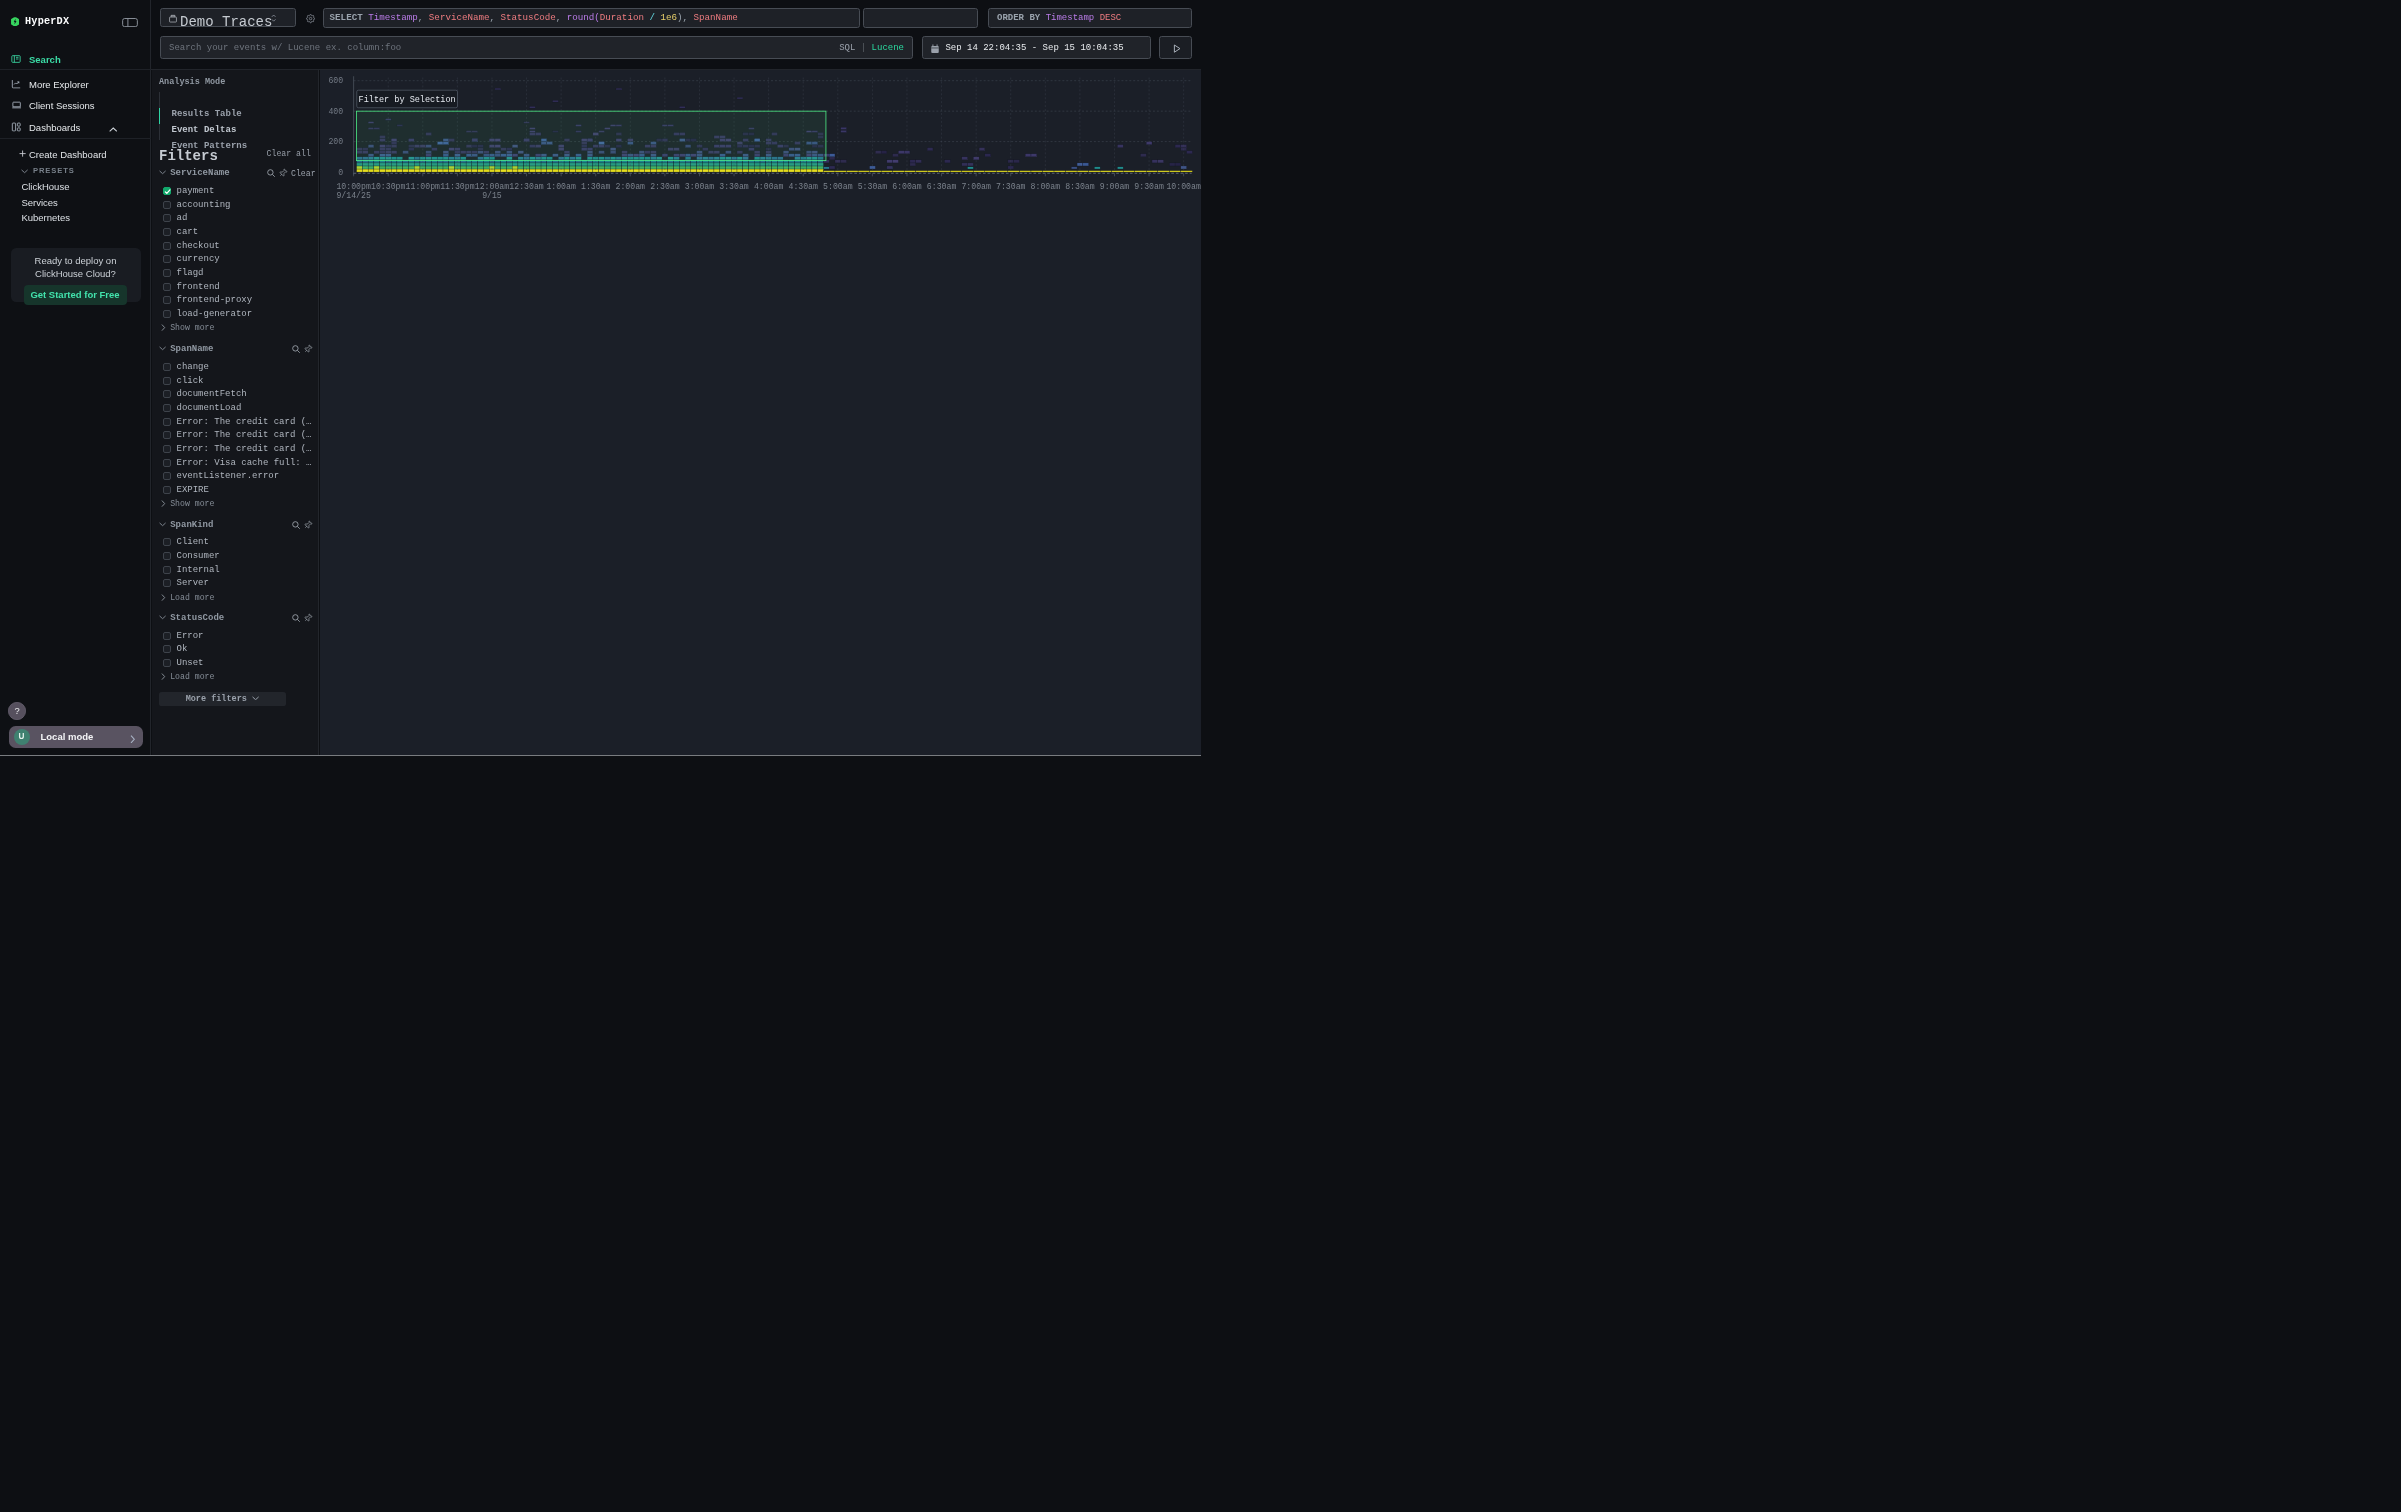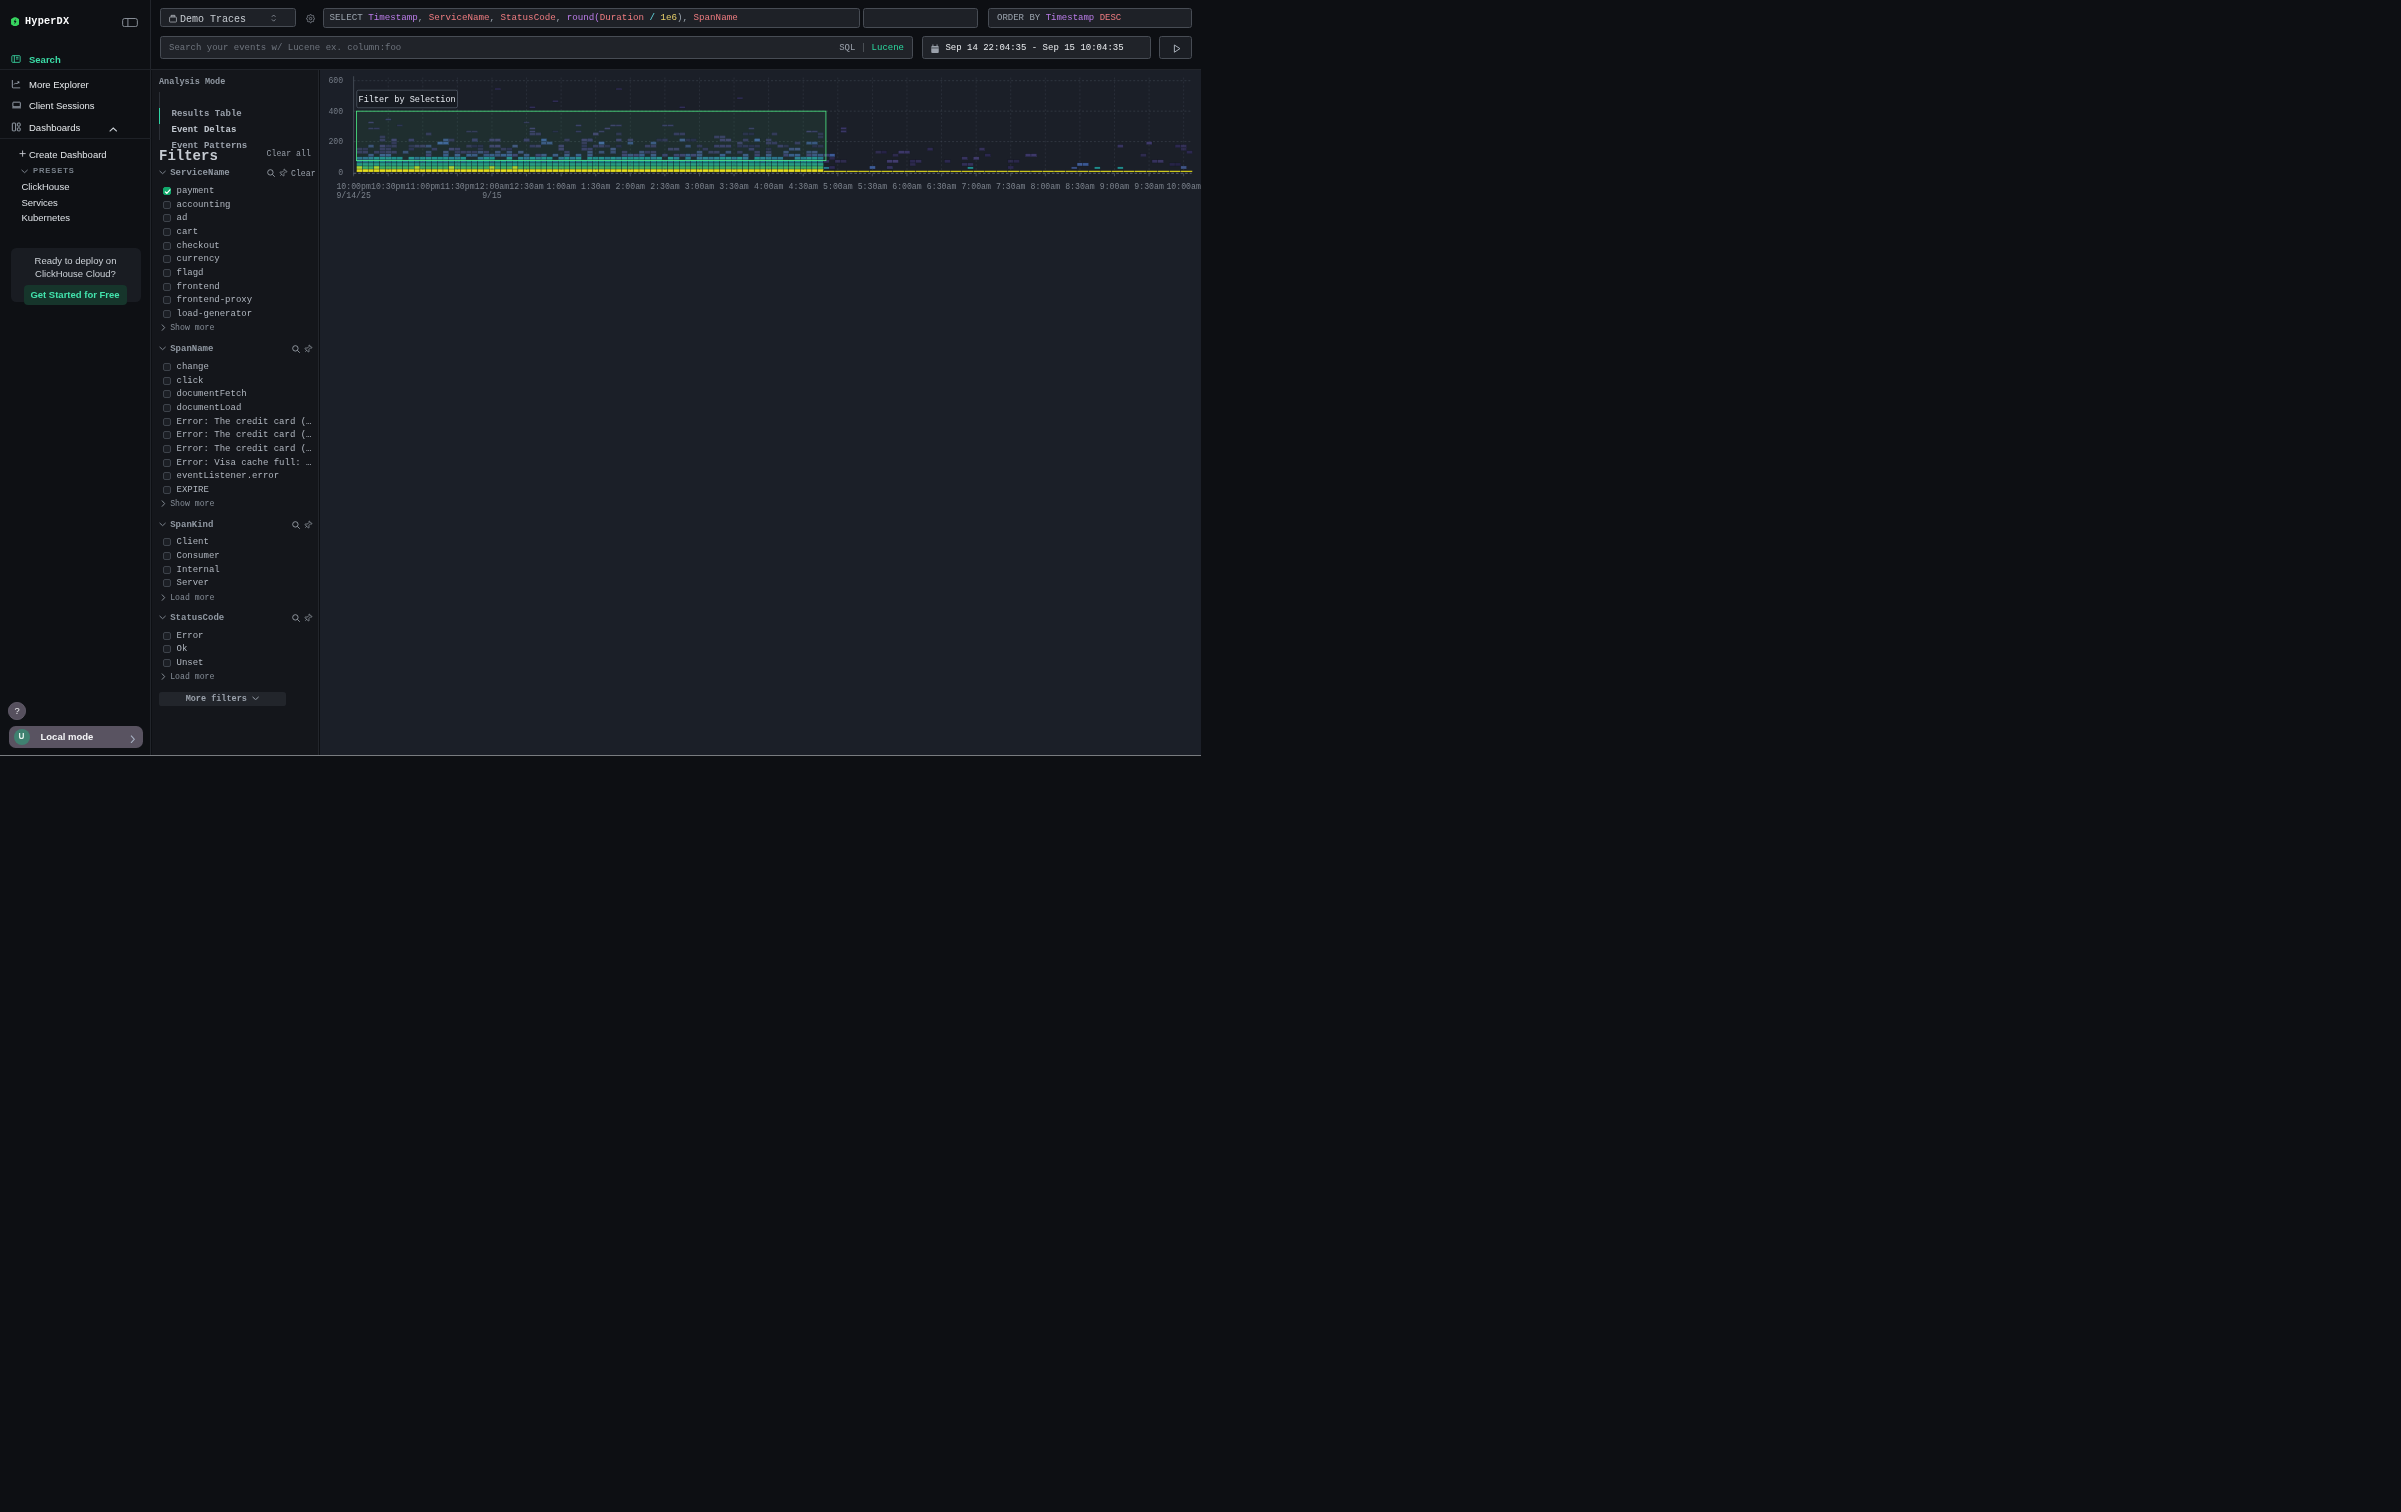--- a/index.html
+++ b/index.html
@@ -25,29 +25,29 @@
 .helpbtn { position:absolute; left:8.2px; top:702px; }
 .localpill { position:absolute; left:8.5px; top:726px; width:134px; height:22px; background:#595361; border-radius:6.6px; }
 .avatar { position:absolute; left:5px; top:3.1px; width:16px; height:16px; border-radius:50%; background:#3f8170; color:#e3f2ec; font-weight:bold; font-size:8.2px; text-align:center; line-height:16px; }
 .localtx { position:absolute; left:32px; top:5.3px; font-size:9.5px; font-weight:bold; color:#f3f4f6; }
 .pillchev { position:absolute; right:7.2px; top:7px; }
 
 
 .tbox { position:absolute; background:#1e2127; border:0.7px solid #474c54; border-radius:2.6px; font-family:"Liberation Mono",monospace; font-size:9px; }
 #demosel { left:160px; top:8.2px; width:136px; height:19px; }
 #demosel .ic { position:absolute; left:6.6px; top:4.6px; }
-#demosel .tx { position:absolute; left:19px; top:4.6px; color:#c6cbd1; font-size:10px;text-align:center; }
+#demosel .tx { position:absolute; left:19px; top:4.6px; color:#c6cbd1; font-size:14px;text-align:center; }
 #demosel .ud { position:absolute; right:19px; top:5px; }
 .gear { position:absolute; left:306px; top:13.5px; }
 #qbox { left:323px; top:7.6px; width:537px; height:20px; white-space:nowrap; overflow:hidden; }
 #qbox .in { position:absolute; left:5.6px; top:3.6px; font-size:9.2px; }
 #emptybox { left:863px; top:7.6px; width:115px; height:20px; }
 #obox { left:988px; top:7.6px; width:204px; height:20px; }
 #obox .in { position:absolute; left:8px; top:4px; }
-.kw { color:#9aa3ad; font-weight:normal;margin-top:45px; }
+.kw { color:#9aa3ad; font-weight:bold;margin-top:45px; }
 .vio { color:#ba7ce8; }
 .sal { color:#ee7c80; }
 .cya { color:#61d6e0; }
 .yel { color:#e7cf6a; }
 .gry { color:#9aa3ad; }
 #searchbox { left:160px; top:36px; width:753px; height:23px; background:#202329; }
 #searchbox .ph { position:absolute; left:8px; top:6px; color:#6e747d; }
 #searchbox .langs { position:absolute; right:8px; top:6px; }
 #datebox { left:922px; top:36px; width:229px; height:23px; background:#202329; }
 #datebox .ic { position:absolute; left:7.2px; top:6.6px; }

